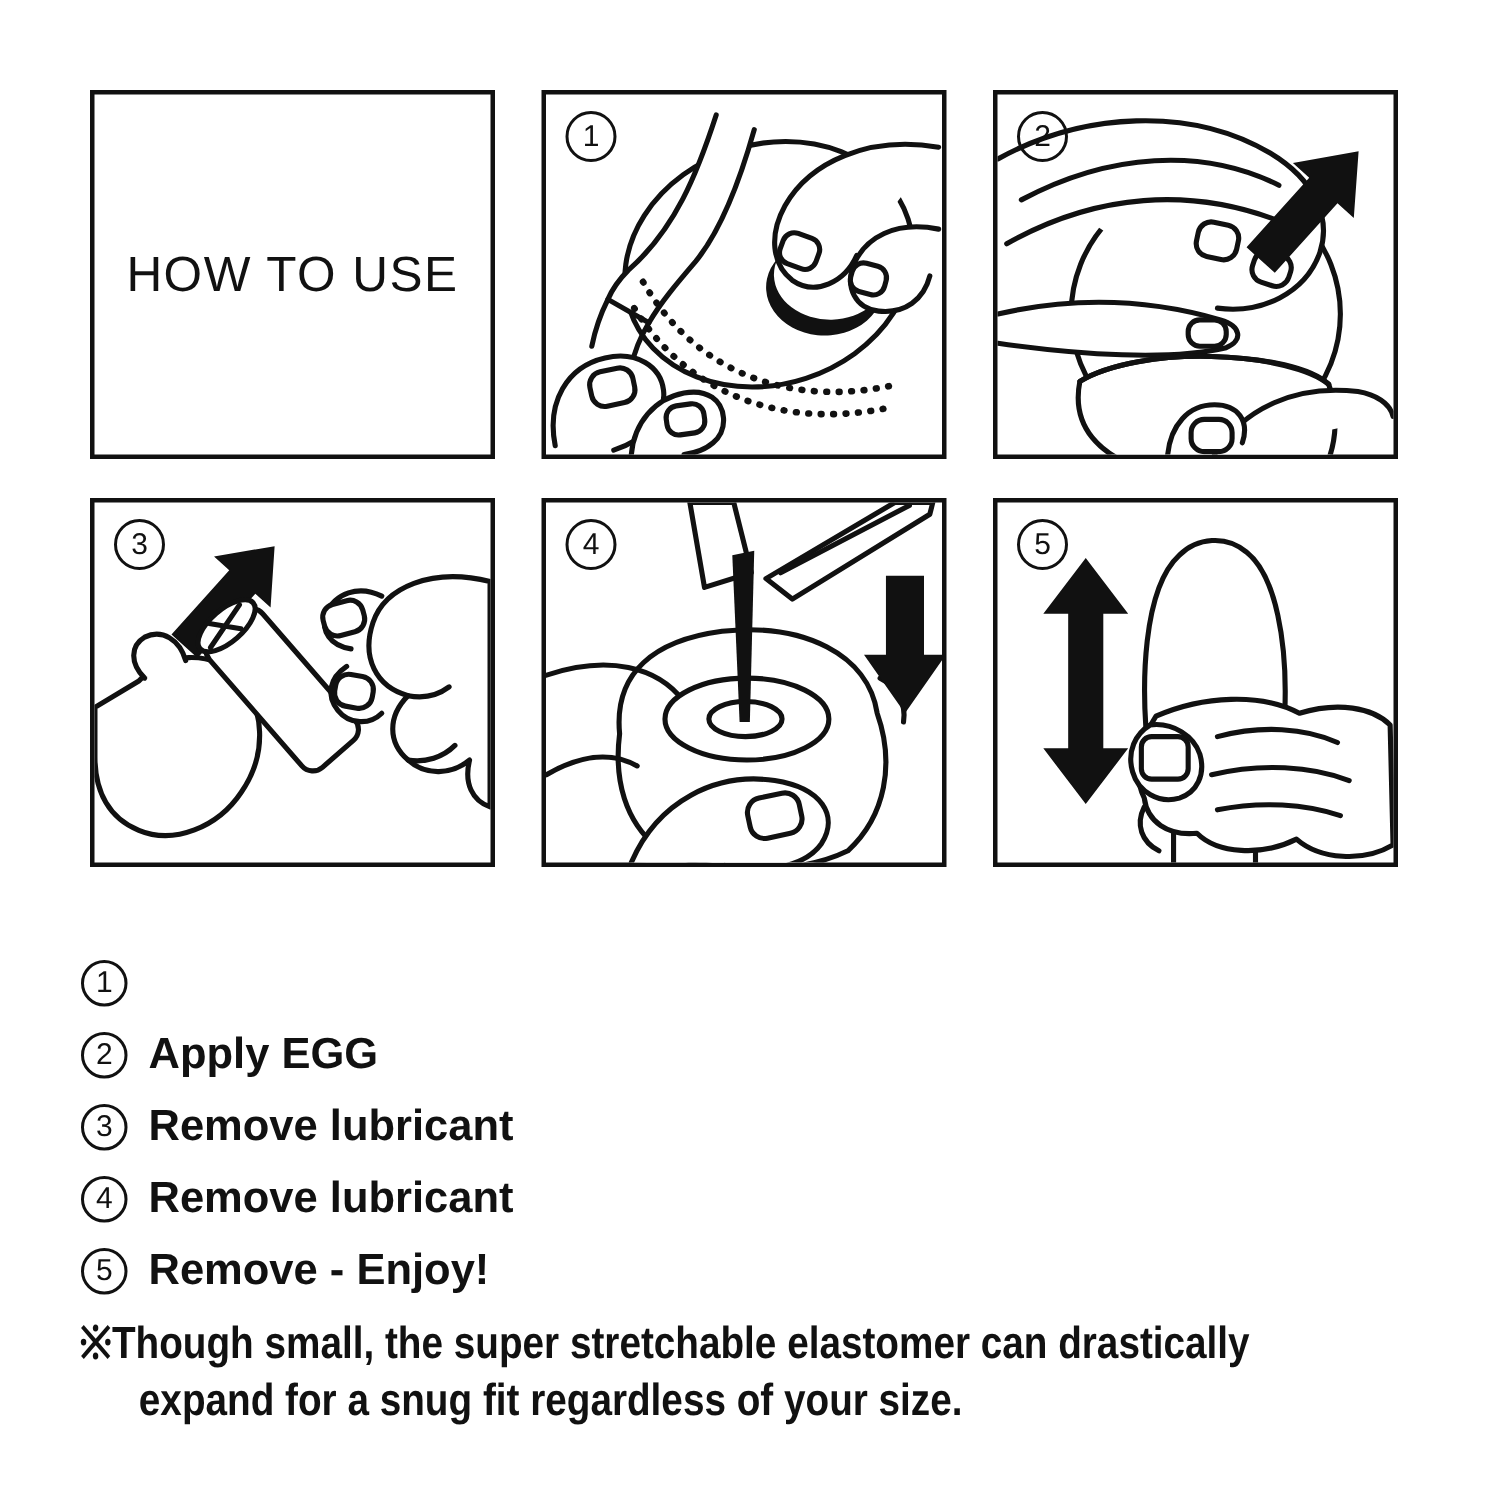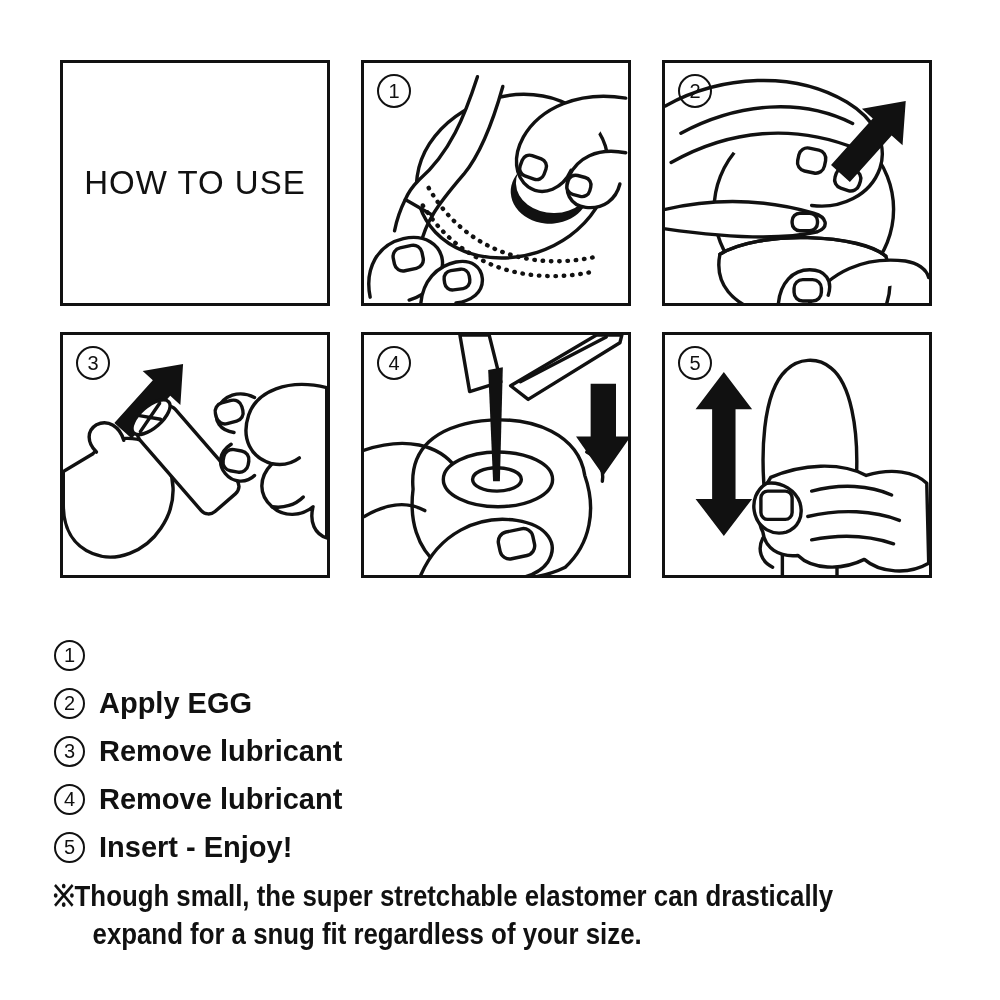--- a/index.html
+++ b/index.html
@@ -169,21 +169,21 @@
     <div class="step">
       <span class="step-circ">3</span>
       <span class="step-label">Remove lubricant</span>
     </div>
     <div class="step">
       <span class="step-circ">4</span>
       <span class="step-label">Remove lubricant</span>
     </div>
     <div class="step">
       <span class="step-circ">5</span>
-      <span class="step-label">Insert - Enjoy!</span>
+      <span class="step-label">Remove - Enjoy!</span>
     </div>
   </div>
 
   <div class="note">
     <div class="note-line"><span class="note-marker">※</span><span>Though small, the super stretchable elastomer can drastically</span></div>
     <div class="note-line note-line2">expand for a snug fit regardless of your size.</div>
   </div>
 
 </div>
 

